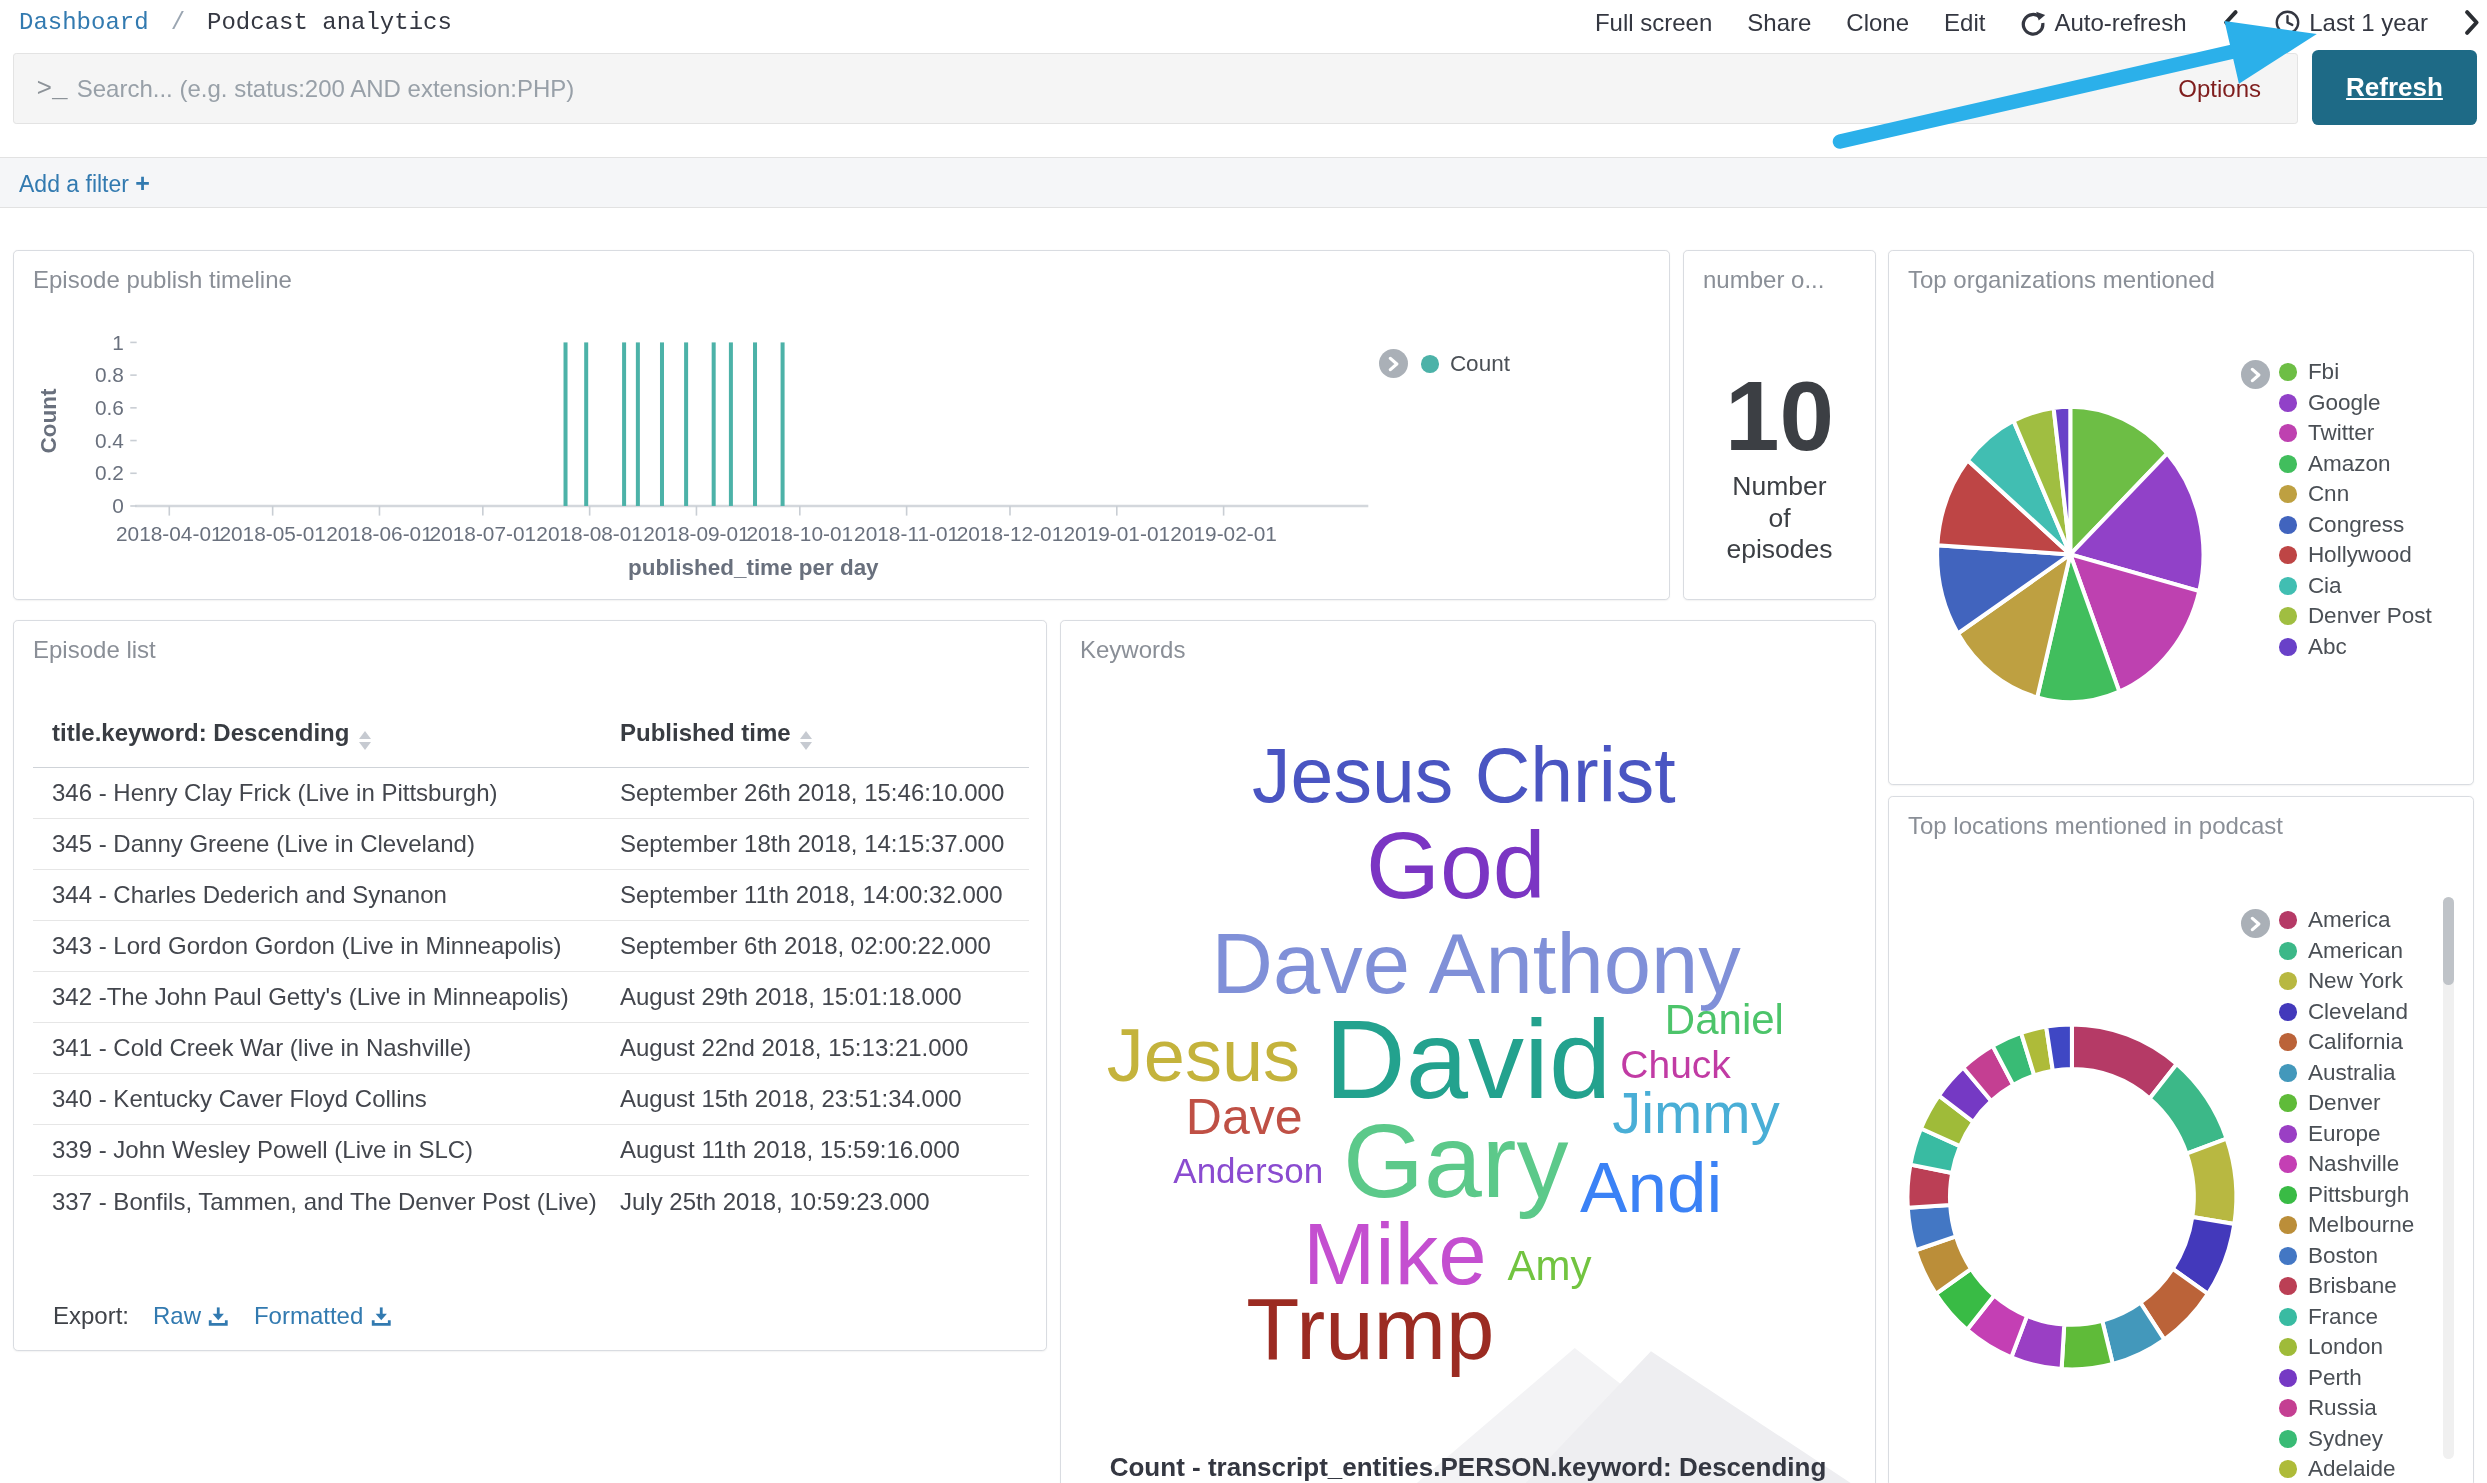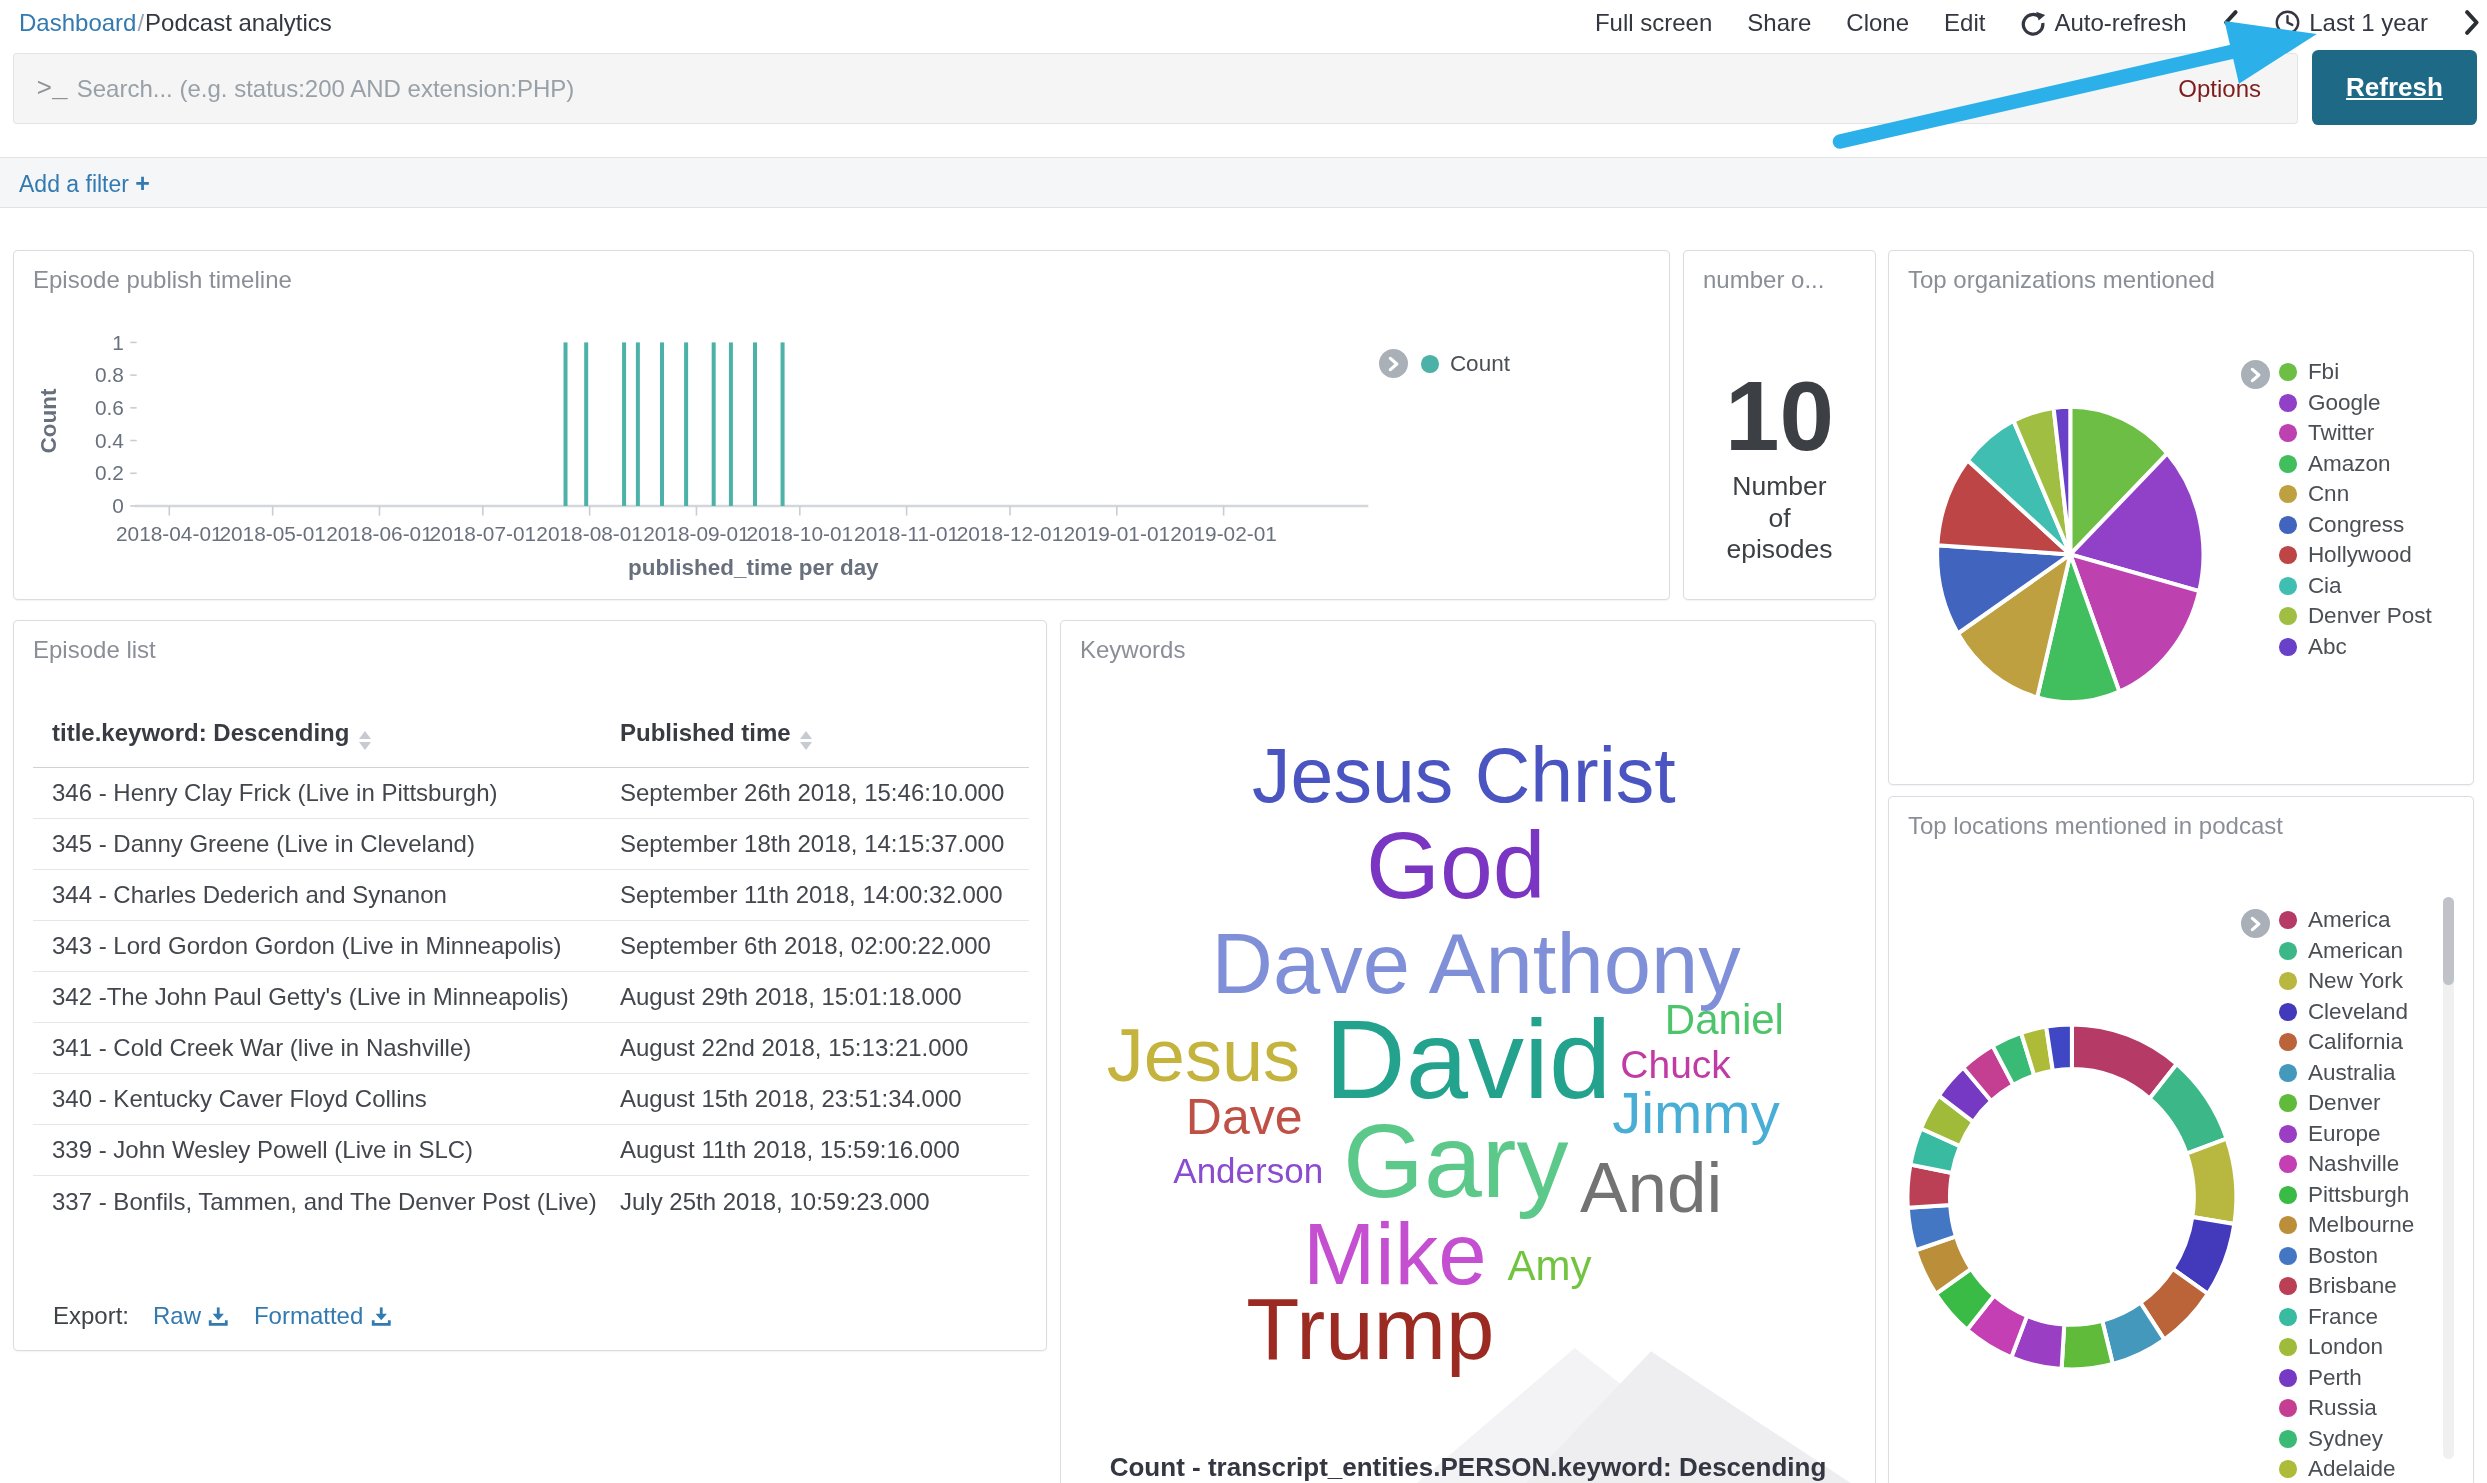--- a/index.html
+++ b/index.html
@@ -1,21 +1,21 @@
 <!DOCTYPE html>
 <html style="font-size:13px"><head>
 <meta charset="utf-8">
 <style>
   * { margin:0; padding:0; box-sizing:border-box; }
   html,body { width:2487px; height:1484px; overflow:hidden; background:#ffffff;
               font-family:"Liberation Sans", sans-serif; color:#343741; }
 
   
   #topnav { position:absolute; left:0; top:0; width:2487px; height:45px; background:#fff; }
-  #breadcrumb { position:absolute; left:19px; top:0; height:45px; display:flex; align-items:center; gap:1px; font-size:24px; }
+  #breadcrumb { position:absolute; left:19px; top:0; height:45px; display:flex; align-items:center; gap:22px; font-size:24px;font-family:Liberation Mono, monospace; }
   #breadcrumb .crumb-link { color:#327ab0; cursor:pointer; }
   #breadcrumb .sep { color:#9aa5b1; }
   #breadcrumb .crumb-cur { color:#343741; }
   #navmenu { position:absolute; right:6.4px; top:0; height:45px; display:flex; align-items:center; gap:35px; font-size:24px; color:#343741; }
   .navitem { display:flex; align-items:center; gap:8px; cursor:pointer; white-space:nowrap; }
 
   
   #searchrow { position:absolute; left:0; top:45px; width:2487px; height:112px; background:#fff; }
   #searchbox { position:absolute; left:13px; top:8px; width:2285px; height:71px; background:#f5f5f5;
                border:0.8px solid #e3e3e3; border-radius:3.2px; display:flex; align-items:center; }
@@ -371,21 +371,21 @@
       <span class="word" style="left: 48.5%; top: 27.8%; font-size: 95px; color: rgb(123, 53, 195);">God</span>
       <span class="word" style="left: 51%; top: 39%; font-size: 85px; color: rgb(128, 144, 216);">Dave Anthony</span>
       <span class="word" style="left: 17.5%; top: 49.5%; font-size: 74px; color: rgb(196, 179, 60);">Jesus</span>
       <span class="word" style="left: 50%; top: 50%; font-size: 112px; color: rgb(35, 162, 142);">David</span>
       <span class="word" style="left: 81.5%; top: 45.5%; font-size: 42px; color: rgb(76, 196, 106);">Daniel</span>
       <span class="word" style="left: 75.5%; top: 50.5%; font-size: 39px; color: rgb(193, 59, 164);">Chuck</span>
       <span class="word" style="left: 22.5%; top: 56.5%; font-size: 50px; color: rgb(191, 80, 69);">Dave</span>
       <span class="word" style="left: 78%; top: 56%; font-size: 58px; color: rgb(73, 174, 214);">Jimmy</span>
       <span class="word" style="left: 23%; top: 62.5%; font-size: 35px; color: rgb(138, 75, 208);">Anderson</span>
       <span class="word" style="left: 48.5%; top: 61.5%; font-size: 104px; color: rgb(92, 201, 138);">Gary</span>
-      <span class="word" style="left: 72.5%; top: 64.5%; font-size: 71px; color: #737373;">Andi</span>
+      <span class="word" style="left: 72.5%; top: 64.5%; font-size: 71px; color: #3b82f6;">Andi</span>
       <span class="word" style="left: 41%; top: 72%; font-size: 87px; color: rgb(196, 79, 208);">Mike</span>
       <span class="word" style="left: 60%; top: 73.5%; font-size: 42px; color: rgb(114, 196, 64);">Amy</span>
       <span class="word" style="left: 38%; top: 80.5%; font-size: 87px; color: rgb(155, 43, 34);">Trump</span>
     </div>
   <div id="kw-caption">Count - transcript_entities.PERSON.keyword: Descending</div>
 </div>
 
 <div id="panel-locations" class="panel">
   <div class="panel-title">Top locations mentioned in podcast</div>
   <svg id="loc-svg" width="584" height="690" viewBox="0 0 728 859">

